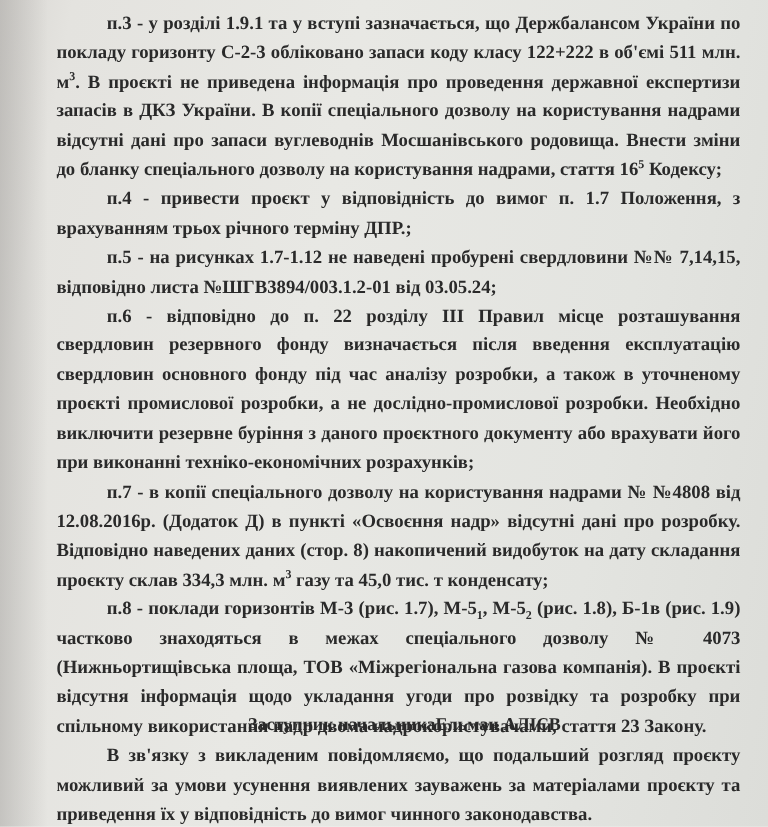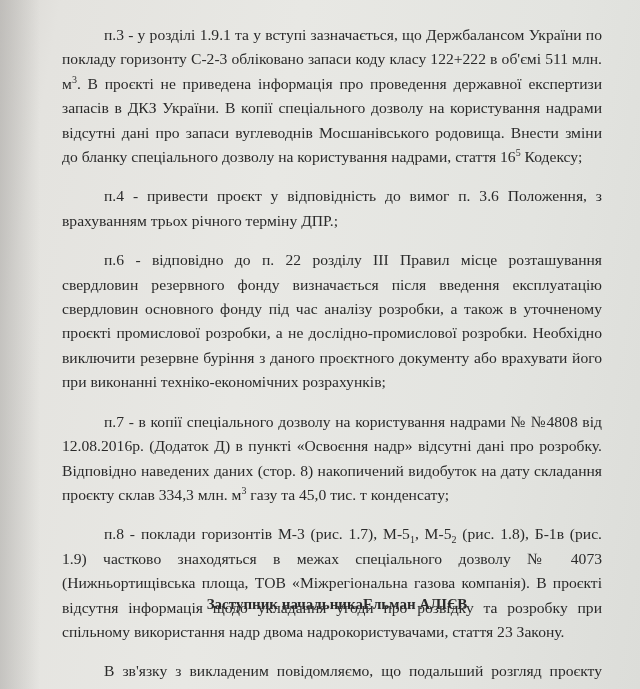--- a/index.html
+++ b/index.html
@@ -12,40 +12,41 @@
   }
   .shade {
     position: absolute; left: 0; top: 0; width: 40px; height: 689px;
     background: linear-gradient(90deg, rgba(170,168,165,0.55), rgba(200,198,195,0));
     pointer-events: none;
   }
   .page {
     position: absolute; left: 47px; top: 8px; width: 570px;
     font-size: 15.6px; line-height: 24.4px;
   }
-  .para { margin: 15px; text-align: justify; text-indent: 0; }
+  .para { margin: 0; text-align: justify; text-indent: 0; font-weight: bold; }
   .para.ind { text-indent: 42px; }
   sup, sub { font-size: 10px; line-height: 0; }
   .signature {
     position: absolute; top: 596px; left: 68px; width: 550px;
     display: flex; justify-content: center;
     font-weight: bold; font-size: 15px;
   }
   .sig-name { margin-right: 12px; }
 </style>
 </head>
 <body>
 
 <div class="shade"></div>
 
 <div class="page">
   <p class="para ind"><span>п.3 - у розділі 1.9.1 та у вступі зазначається, що Держбалансом України по покладу горизонту С-2-3 обліковано запаси коду класу 122+222 в об'ємі 511 млн. м</span><sup>3</sup><span>. В проєкті не приведена інформація про проведення державної експертизи запасів в ДКЗ України. В копії спеціального дозволу на користування надрами відсутні дані про запаси вуглеводнів Мосшанівського родовища. Внести зміни до бланку спеціального дозволу на користування надрами, стаття 16</span><sup>5</sup><span> Кодексу;</span></p>
 
-  <p class="para ind">п.4 - привести проєкт у  відповідність до вимог п. 3.6 Положення, з врахуванням трьох річного терміну ДПР.;</p>
+  <p class="para ind">п.4 - привести проєкт у  відповідність до вимог п. 1.7 Положення, з врахуванням трьох річного терміну ДПР.;</p>
 
+  <p class="para ind">п.5 - на рисунках 1.7-1.12 не наведені пробурені свердловини №№ 7,14,15, відповідно листа №ШГВ3894/003.1.2-01 від 03.05.24;</p>
 
   <p class="para ind">п.6 -  відповідно до  п. 22 розділу III Правил місце розташування свердловин резервного фонду визначається після введення експлуатацію свердловин основного фонду під час аналізу розробки, а також в уточненому проєкті промислової розробки, а не дослідно-промислової розробки. Необхідно виключити резервне буріння з даного проєктного документу або врахувати його при виконанні техніко-економічних розрахунків;</p>
 
   <p class="para ind"><span>п.7 - в копії спеціального дозволу на користування надрами № №4808 від 12.08.2016р. (Додаток Д) в пункті «Освоєння надр» відсутні дані про розробку. Відповідно наведених даних (стор. 8) накопичений видобуток на дату складання проєкту склав 334,3 млн. м</span><sup>3</sup><span> газу та 45,0 тис. т конденсату;</span></p>
 
   <p class="para ind"><span>п.8 - поклади горизонтів М-3 (рис. 1.7), М-5</span><sub>1</sub><span>, М-5</span><sub>2</sub><span> (рис. 1.8), Б-1в (рис. 1.9) частково знаходяться в межах спеціального дозволу № 4073 (Нижньортищівська площа, ТОВ «Міжрегіональна газова компанія). В проєкті відсутня інформація щодо укладання угоди про розвідку та розробку при спільному використання надр двома надрокористувачами, стаття 23 Закону.</span></p>
 
   <p class="para ind">В зв'язку з викладеним повідомляємо, що подальший розгляд проєкту можливий за умови усунення виявлених зауважень за матеріалами проєкту та приведення їх у відповідність до вимог чинного законодавства.</p>
 </div>
 

